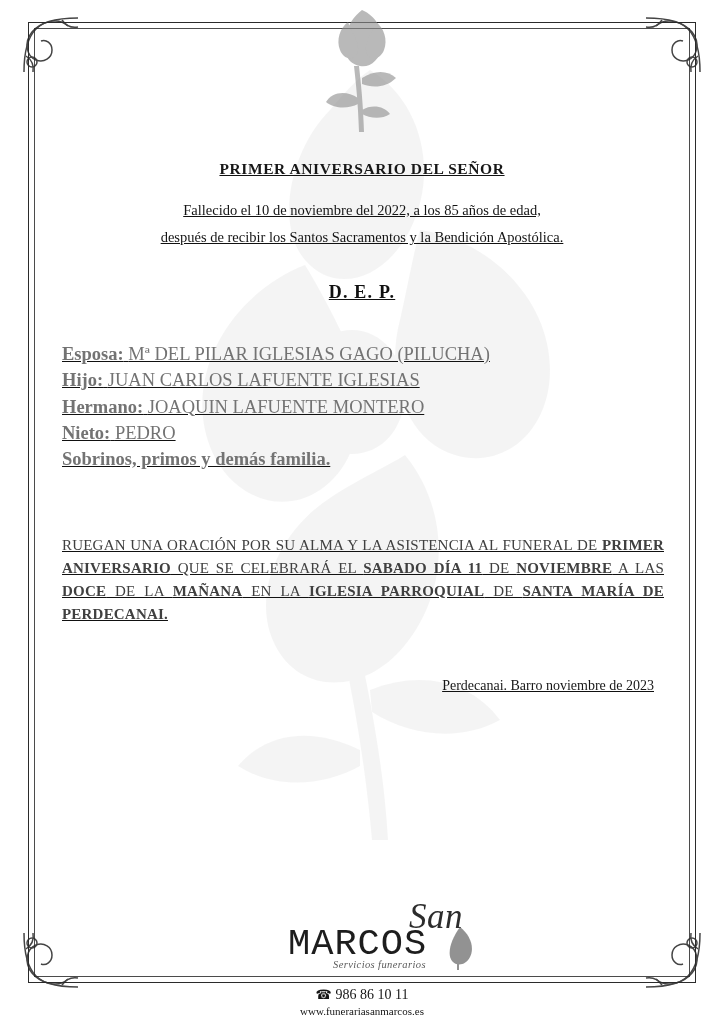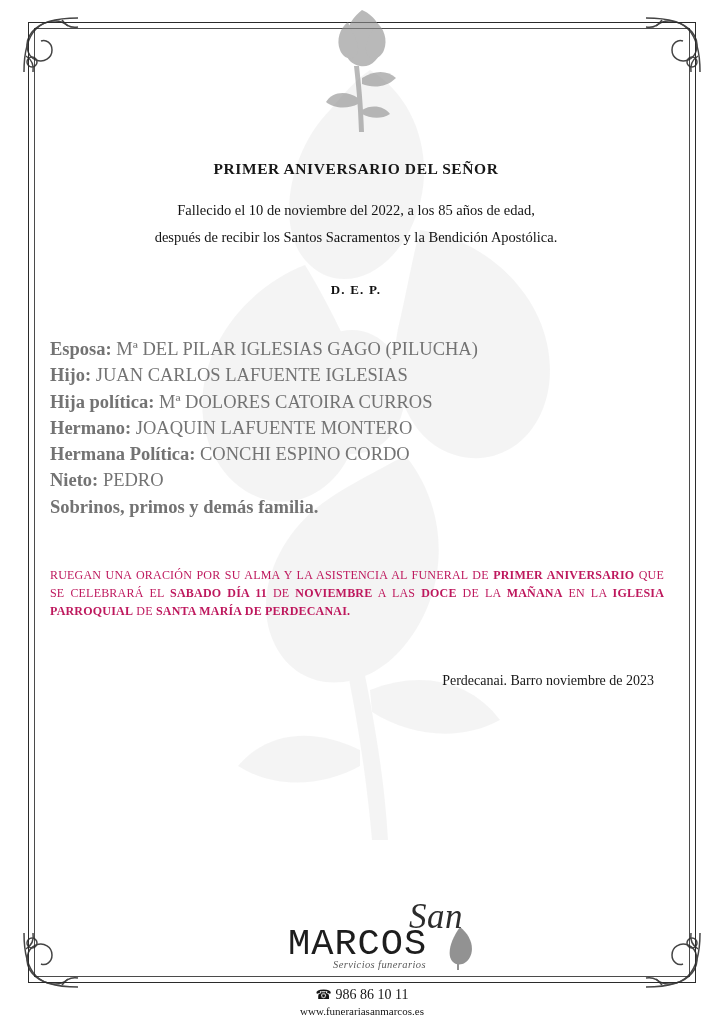--- a/index.html
+++ b/index.html
@@ -69,25 +69,26 @@
     transform: translateX(-50%);
     width: 120px;
     height: 130px;
     z-index: 4;
     opacity: 0.62;
   }
 
   
   .content {
     position: absolute;
-    left: 44px;
+    left: 56px;
     right: 56px;
     top: 160px;
     z-index: 5;
     text-align: center;
+    text-decoration: underline;
   }
 
   .kicker {
     font-family: "Liberation Serif", serif;
     font-weight: bold;
     font-size: 15.5px;
     letter-spacing: 0.6px;
     color: #171717;
     margin: 0 0 22px 0;
   }
@@ -107,21 +108,21 @@
     line-height: 1.45;
     color: #141414;
     margin: 0 0 6px 0;
   }
   .deceased-line.second {
     margin-bottom: 34px;
   }
 
   .dep {
     font-weight: bold;
-    font-size: 13px;
+    font-size: 18px;
     letter-spacing: 1.2px;
     margin: 0 0 38px 0;
     color: #111111;
   }
 
   
   .family {
     text-align: left;
     margin: 0 0 0 6px;
     padding: 0;
@@ -138,27 +139,27 @@
   }
   .family .who {
     font-weight: normal;
   }
   .family li.all-bold .rel {
     font-weight: bold;
   }
 
   
   .invite {
-    margin: 46px 0 0 0;
+    margin: 62px 0 0 0;
     text-align: justify;
     text-align-last: left;
-    font-size: 12px;
+    font-size: 15px;
     line-height: 1.52;
     letter-spacing: 0.2px;
-    color: #be185d;
+    color: #404040;
     padding: 0 4px 0 6px;
   }
   .invite b { font-weight: bold; }
 
   .place-date {
     margin-top: 52px;
     text-align: right;
     font-size: 14px;
     color: #171717;
     padding-right: 14px;
@@ -315,30 +316,22 @@
     <ul class="family">
       <li>
         <span class="rel">Esposa:</span>
         <span class="who">Mª DEL PILAR IGLESIAS GAGO (PILUCHA)</span>
       </li>
       <li>
         <span class="rel">Hijo:</span>
         <span class="who">JUAN CARLOS LAFUENTE IGLESIAS</span>
       </li>
       <li>
-        <span class="rel">Hija política:</span>
-        <span class="who">Mª DOLORES CATOIRA CURROS</span>
-      </li>
-      <li>
         <span class="rel">Hermano:</span>
         <span class="who">JOAQUIN LAFUENTE MONTERO</span>
-      </li>
-      <li>
-        <span class="rel">Hermana Política:</span>
-        <span class="who">CONCHI ESPINO CORDO</span>
       </li>
       <li>
         <span class="rel">Nieto:</span>
         <span class="who">PEDRO</span>
       </li>
       <li class="all-bold">
         <span class="rel">Sobrinos, primos y demás familia.</span>
         <span class="who"></span>
       </li>
     </ul>

